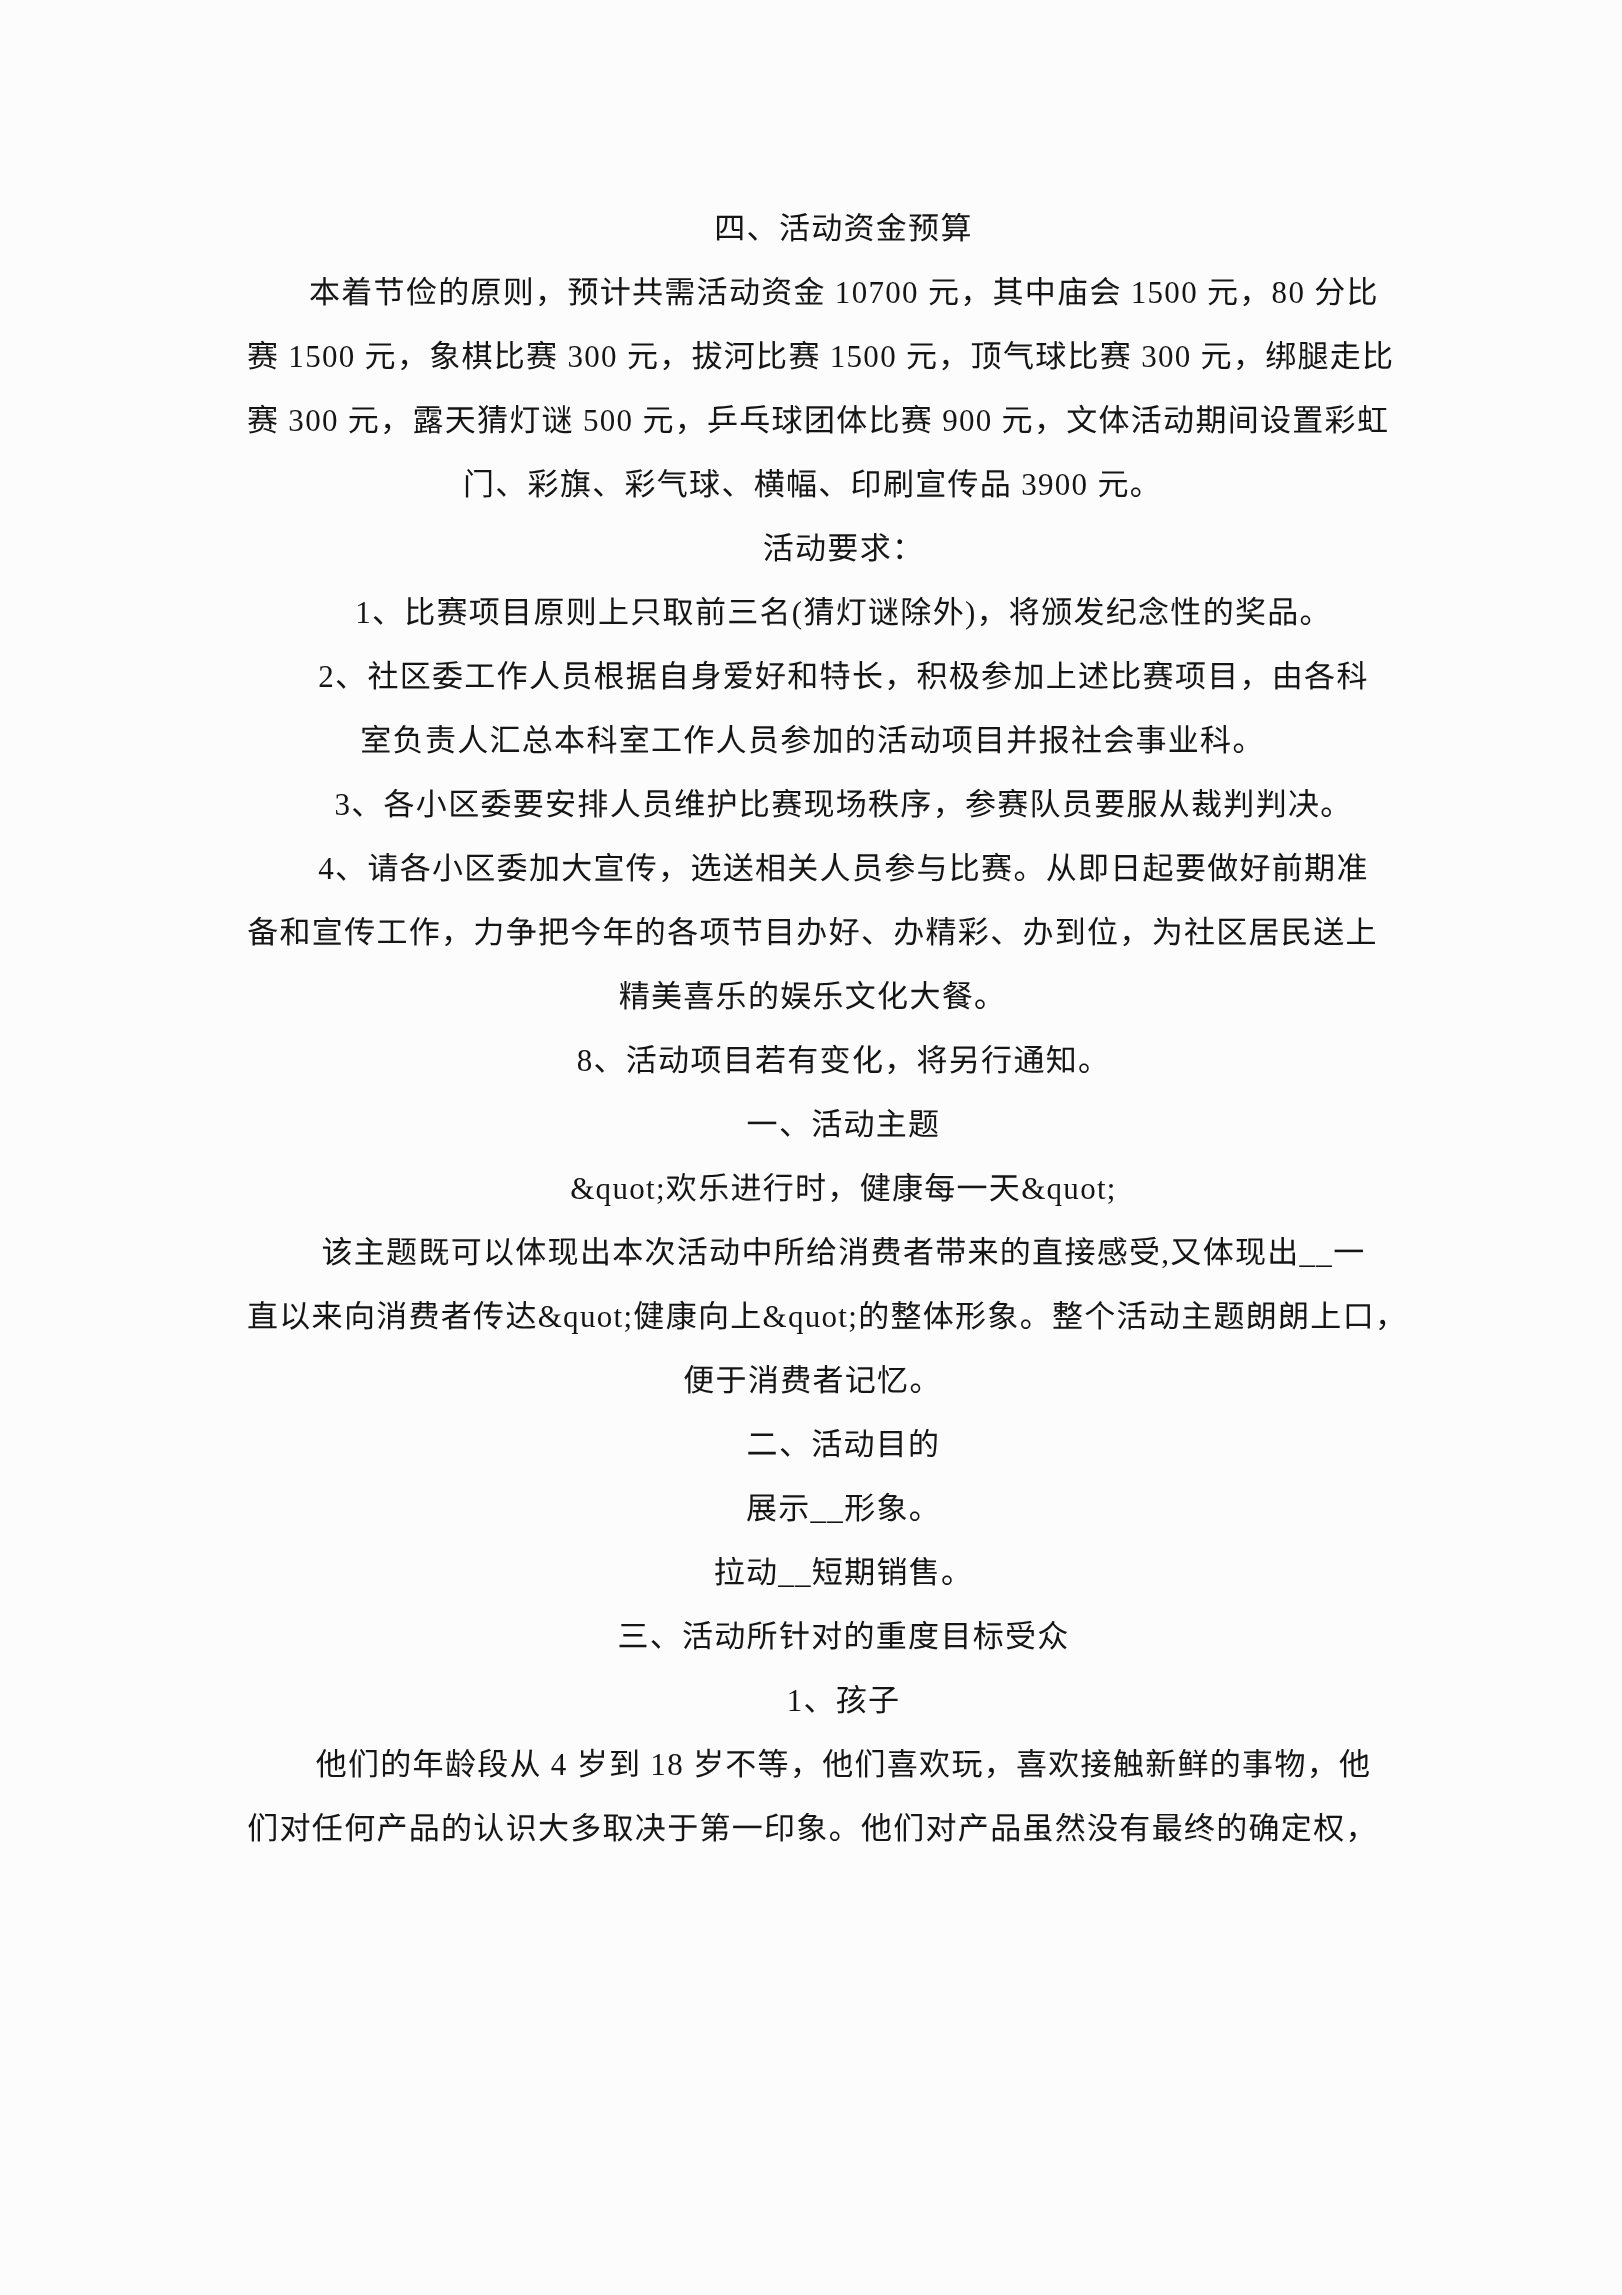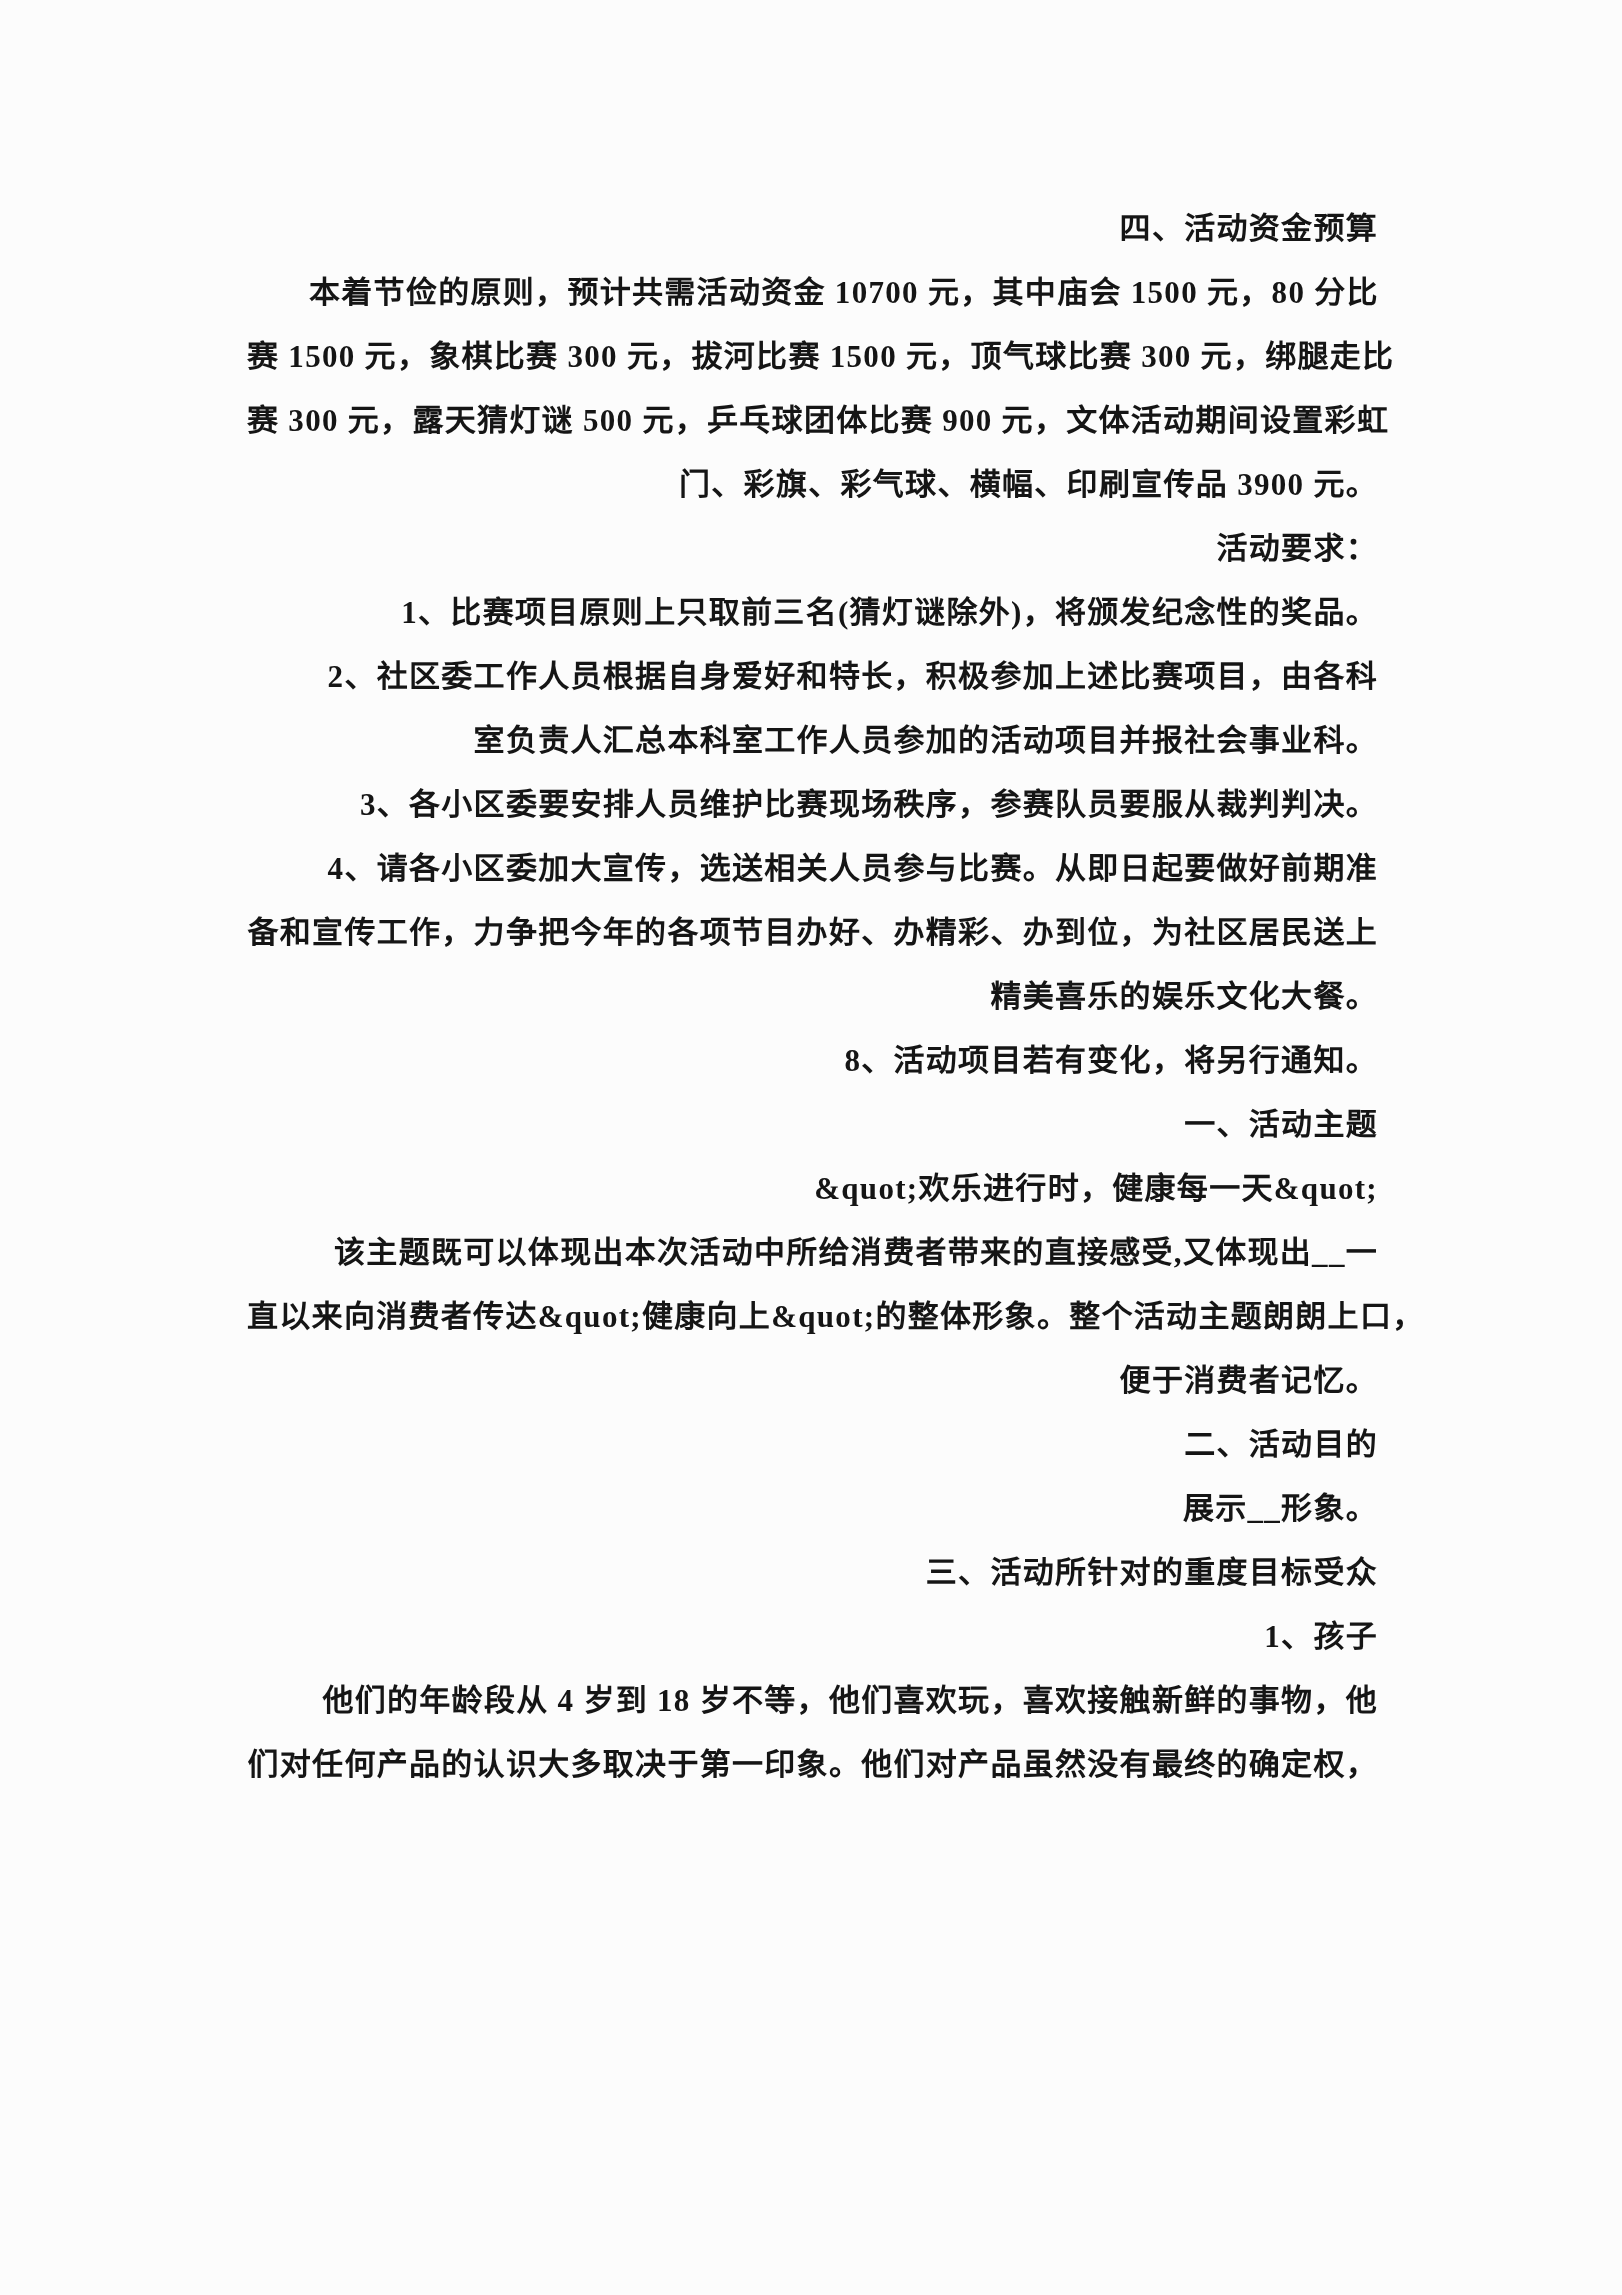--- a/index.html
+++ b/index.html
@@ -20,22 +20,21 @@
     background: #fcfcfc;
     color: #151515;
     font-family: "Liberation Serif", "DejaVu Serif", serif;
     font-size: 31px;
     letter-spacing: 1.3px;
   }
   .doc-line {
     height: 64px;
     line-height: 64px;
     white-space: nowrap;
-    text-align: right;
-    font-weight: bold;
+    text-align: center;
   }
   .doc-line.indent {
     padding-left: 62px; 
   }
 </style>
 </head>
 <body>
 
 <div class="page">
   <div class="doc-line indent">四、活动资金预算</div>
@@ -52,18 +51,19 @@
   <div class="doc-line">备和宣传工作，力争把今年的各项节目办好、办精彩、办到位，为社区居民送上</div>
   <div class="doc-line">精美喜乐的娱乐文化大餐。</div>
   <div class="doc-line indent">8、活动项目若有变化，将另行通知。</div>
   <div class="doc-line indent">一、活动主题</div>
   <div class="doc-line indent">&amp;quot;欢乐进行时，健康每一天&amp;quot;</div>
   <div class="doc-line indent">该主题既可以体现出本次活动中所给消费者带来的直接感受,又体现出__一</div>
   <div class="doc-line">直以来向消费者传达&amp;quot;健康向上&amp;quot;的整体形象。整个活动主题朗朗上口，</div>
   <div class="doc-line">便于消费者记忆。</div>
   <div class="doc-line indent">二、活动目的</div>
   <div class="doc-line indent">展示__形象。</div>
+  <div class="doc-line indent">拉动__短期销售。</div>
   <div class="doc-line indent">三、活动所针对的重度目标受众</div>
   <div class="doc-line indent">1、孩子</div>
   <div class="doc-line indent">他们的年龄段从 4 岁到 18 岁不等，他们喜欢玩，喜欢接触新鲜的事物，他</div>
   <div class="doc-line">们对任何产品的认识大多取决于第一印象。他们对产品虽然没有最终的确定权，</div>
 </div>
 
 
 </body></html>

